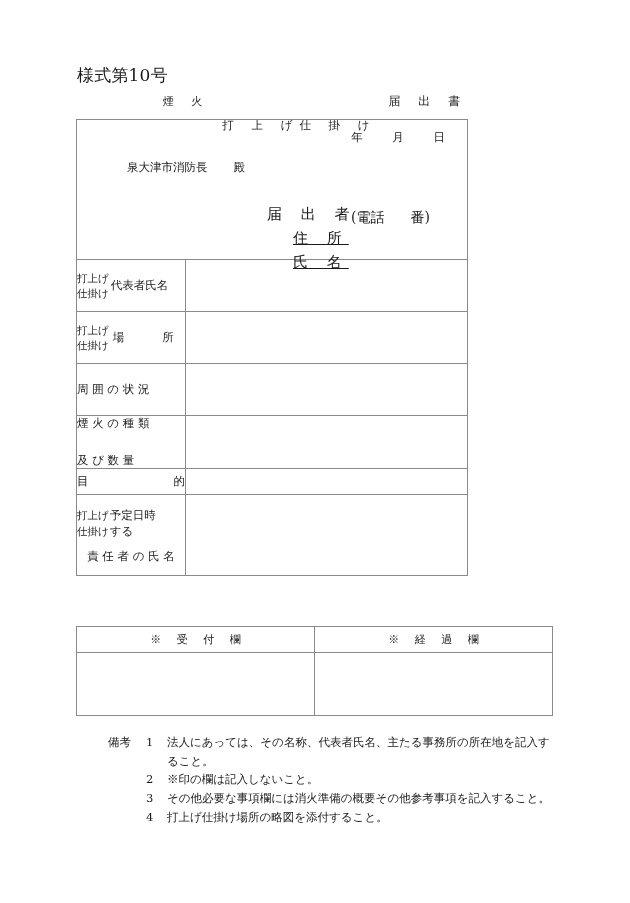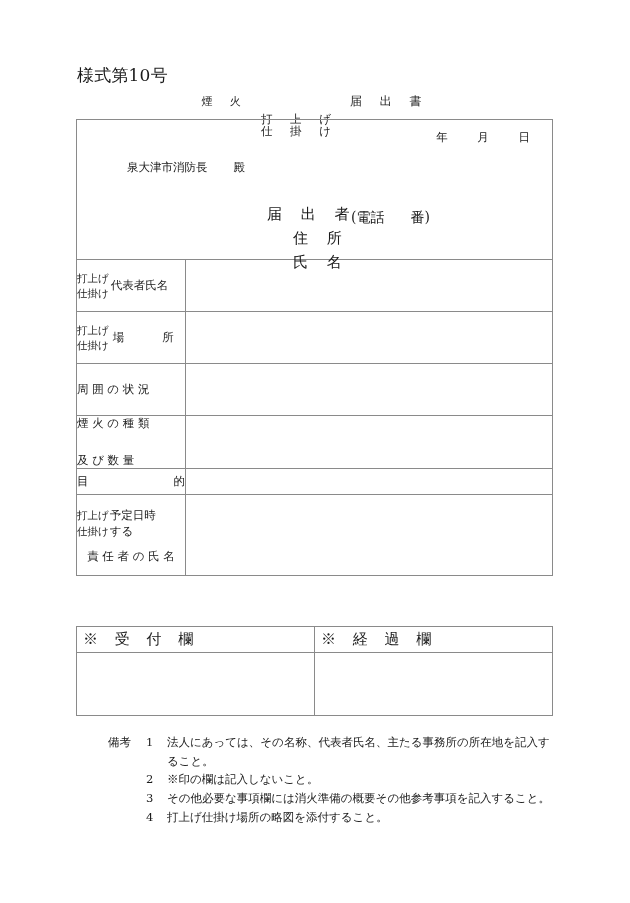--- a/index.html
+++ b/index.html
@@ -43,21 +43,21 @@
     height: 26px;
   }
   .title-plain {
     font-size: 11px;
     letter-spacing: 7px;
     padding-right: 7px;
     white-space: nowrap;
   }
   .title-stack {
     display: inline-flex;
-    flex-direction: column;
+    flex-direction: row;
     justify-content: center;
     line-height: 1.06;
     font-size: 11.5px;
     letter-spacing: 7px;
     padding: 0 4px 0 6px;
     white-space: nowrap;
     margin-top: 48px;
   }
   .title-stack > span { display: block; }
   .title-tail {
@@ -65,21 +65,21 @@
     letter-spacing: 7px;
     padding-left: 8px;
     white-space: nowrap;
   }
 
   
   .table-main {
     position: absolute;
     left: 76px;
     top: 119px;
-    width: 477px;
+    width: 392px;
     border-collapse: collapse;
     table-layout: fixed;
     border-radius: 9px;
   }
   .table-main td {
     border: 1px solid #8a8a8a;
     padding: 0;
     vertical-align: middle;
   }
 
@@ -114,21 +114,21 @@
     top: 82px;
     font-size: 15px;
     white-space: nowrap;
   }
   .applicant-row {
     height: 24px;
     line-height: 24px;
     white-space: nowrap;
   }
   .sp3 { letter-spacing: 7px; }
-  .indent-1 { padding-left: 26px; }
+  .indent-1 { padding-left: 26px; text-decoration: underline; }
   .tel {
     position: absolute;
     left: 274px;
     top: 89px;
     font-size: 14px;
     white-space: nowrap;
     text-align: right;
   }
   .tel .gap { display: inline-block; width: 26px; }
 
@@ -222,21 +222,22 @@
     width: 477px;
     border-collapse: collapse;
     table-layout: fixed;
   }
   .table-foot td {
     border: 1px solid #8a8a8a;
     padding: 0;
   }
   .foot-head {
     height: 25px;
-    font-size: 15px;
+    text-align: center;
+    font-size: 11px;
     letter-spacing: 6px;
     text-indent: 6px;
     white-space: nowrap;
   }
   .foot-body { height: 62px; }
 
   
   .remarks {
     position: absolute;
     left: 104px;

